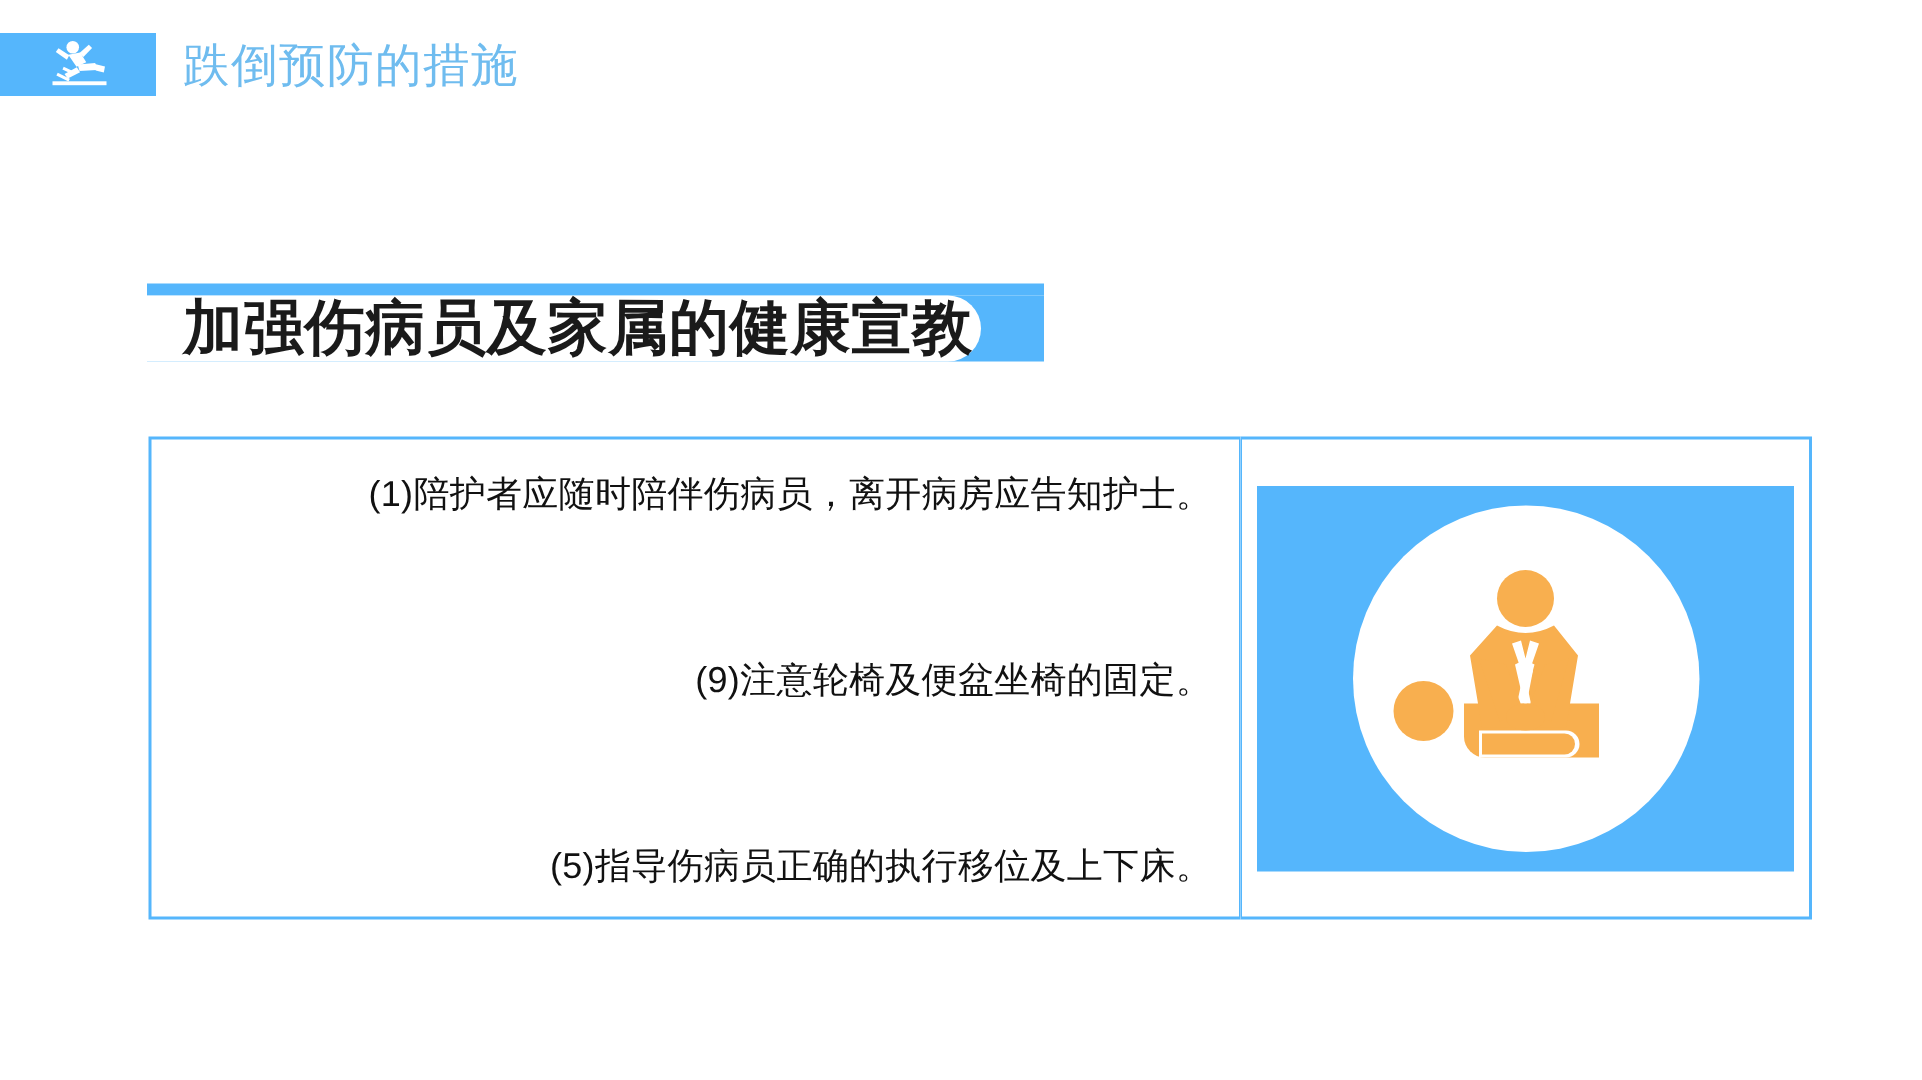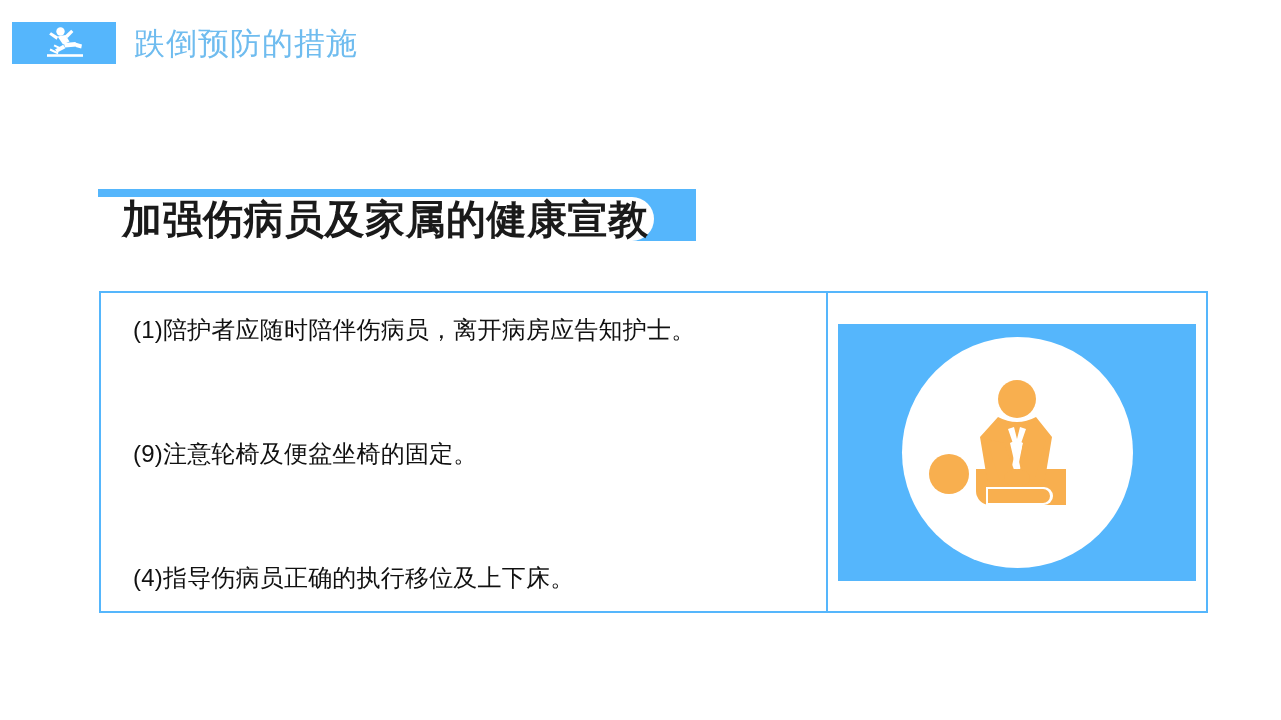--- a/index.html
+++ b/index.html
@@ -11,21 +11,21 @@
     width: 1281px;
     height: 720px;
     font-family: "Liberation Sans", "DejaVu Sans", sans-serif;
     overflow: hidden;
     position: relative;
   }
 
   
   .slide-header {
     position: absolute;
-    left: 12px;
+    left: 0;
     top: 22px;
     height: 42px;
     display: flex;
     align-items: center;
   }
   .header-icon-box {
     width: 104px;
     height: 42px;
     background: #55B6FC;
     display: flex;
@@ -103,20 +103,21 @@
   .text-panel {
     width: 728px;
     box-sizing: border-box;
     border: 2px solid #55B6FC;
     border-right-width: 1px;
     background: #ffffff;
     padding: 22px 18px 18px 32px;
     display: flex;
     flex-direction: column;
     justify-content: space-between;
+    text-align: right;
   }
   .text-line {
     font-size: 24px;
     color: #111111;
     line-height: 1.25;
     white-space: nowrap;
     letter-spacing: 0.2px;
   }
   .media-panel {
     flex: 1;
@@ -185,21 +186,21 @@
   <div class="banner-body"></div>
   <div class="banner-white"></div>
   <div class="banner-text">加强伤病员及家属的健康宣教</div>
 </div>
 
 <div class="content-row">
 
   <div class="text-panel">
     <div class="text-line">(1)陪护者应随时陪伴伤病员，离开病房应告知护士。</div>
     <div class="text-line">(9)注意轮椅及便盆坐椅的固定。</div>
-    <div class="text-line">(4)指导伤病员正确的执行移位及上下床。</div>
+    <div class="text-line">(5)指导伤病员正确的执行移位及上下床。</div>
   </div>
 
   <div class="media-panel">
     <div class="media-inner">
       <div class="media-circle">
         <span>
           <svg width="186" height="150" viewBox="0 0 186 150" xmlns="http://www.w3.org/2000/svg">
             <g fill="#F8AF4F">
 
               <circle cx="25" cy="97" r="20"></circle>

